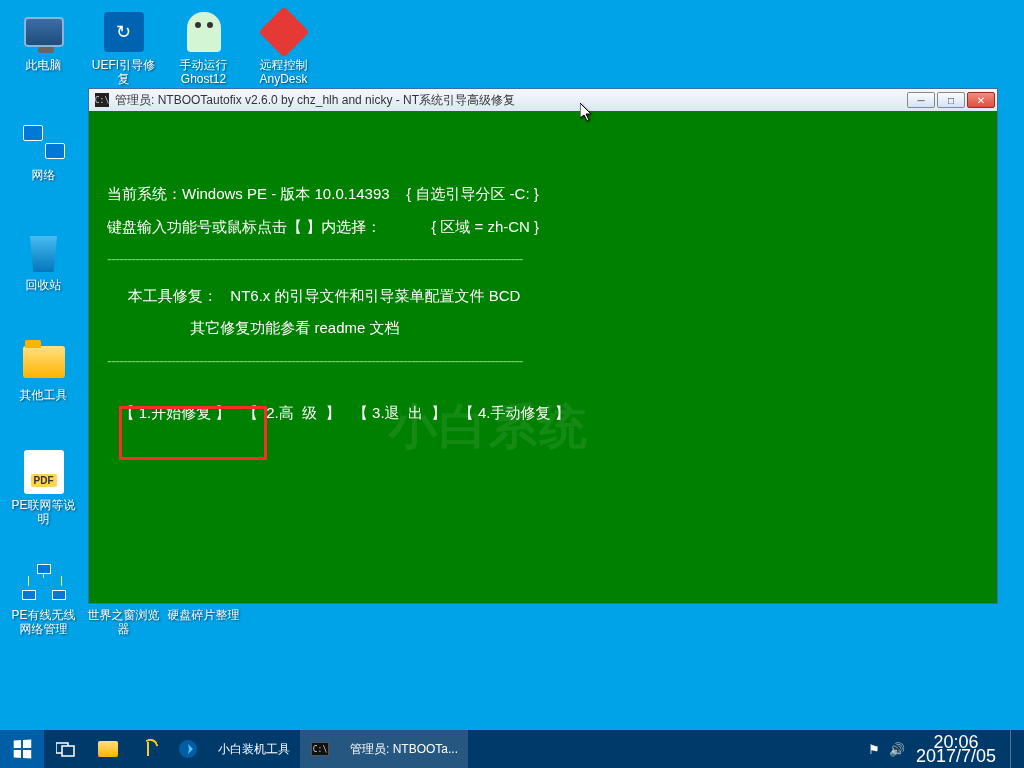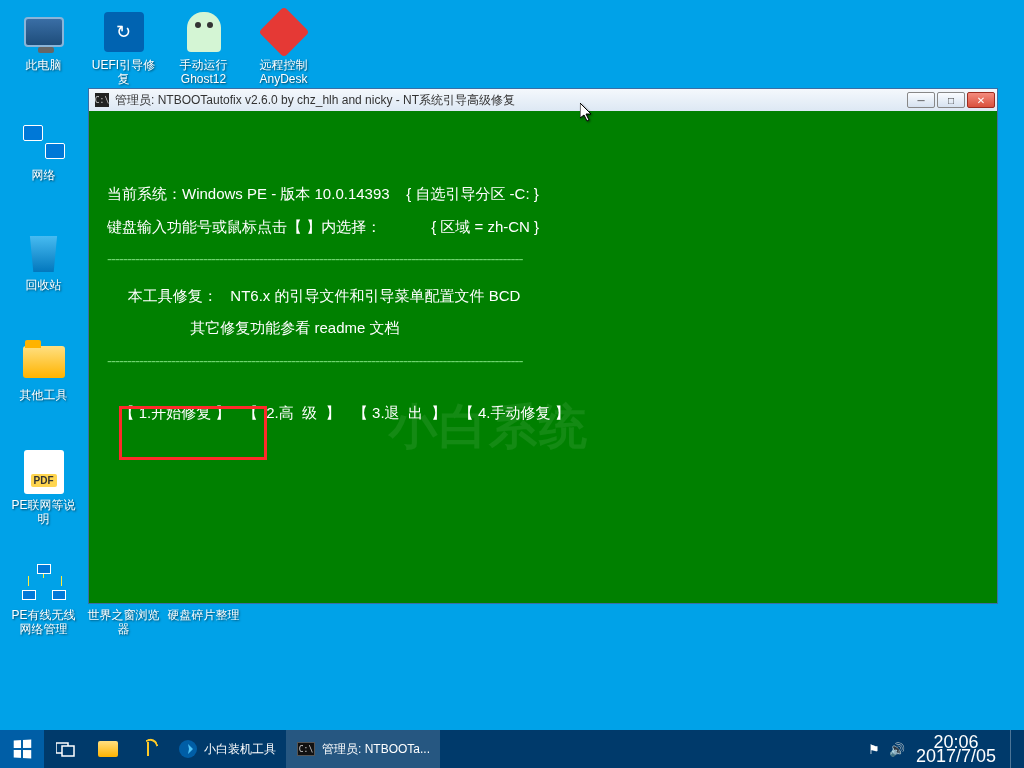--- a/index.html
+++ b/index.html
@@ -53,21 +53,21 @@
 .highlight-box { position:absolute; border:3px solid #ff2a2a; top: 295px; left: 30px; width: 148px; height: 54px; pointer-events:none;}
 .cursor { position:absolute; top: 103px; left: 580px; width:14px; height:20px; pointer-events:none;}
 .cursor svg { filter: drop-shadow(1px 1px 1px rgba(0,0,0,.5));}
 .watermark { position:absolute; top: 280px; left: 300px; font-size: 48px; color: rgba(255,255,255,.08); font-weight:bold; letter-spacing:2px; pointer-events:none;}
 
 
 .taskbar { position:absolute; bottom:0; left:0; width:100%; height:38px; background:#003a6b; display:flex; align-items:center; color:#fff; font-size:12px;}
 .start { width:44px; height:38px; background:#005ea6; display:flex; align-items:center; justify-content:center; cursor:pointer;}
 .winlogo { width:18px; height:18px; display:grid; grid-template-columns:1fr 1fr; grid-template-rows:1fr 1fr; gap:2px; transform: perspective(40px) rotateY(-14deg);}
 .winlogo div { background:#fff;}
-.tbtn { height:38px; padding: 0 10px; display:flex; align-items:center; gap:6px; cursor:pointer;}
+.tbtn { height:38px; padding: 0 10px; display:flex; align-items:center; gap:20px; cursor:pointer;}
 .tbtn.active { background: rgba(255,255,255,.15);}
 .tbtn .ticn { width:20px; height:20px; display:flex; align-items:center; justify-content:center;}
 .tray { margin-left:auto; display:flex; align-items:center; gap:10px; padding: 0 6px 0 10px;}
 .tray .titem { cursor:pointer; font-size:13px;}
 .clock { text-align:center; line-height:14px; font-size:18px; padding-right:4px;}
 .showdesktop { width:8px; height:38px; border-left:1px solid rgba(255,255,255,.3); cursor:pointer;}
 .t-folder { width:20px; height:16px; background:linear-gradient(#ffe082,#ffb300); border-radius:2px;}
 .t-xb { width:18px; height:18px; border-radius:50%; background:#005ea6; display:flex; align-items:center; justify-content:center;}
 .t-xb::after{content:""; width:10px;height:10px; background:#4fc3f7; clip-path: polygon(50% 0,100% 50%,50% 100%,60% 50%);}
 .t-cmd { width:18px; height:14px; background:#111; border:1px solid #555; color:#ccc; font-size:8px; display:flex; align-items:center; justify-content:center; font-family:monospace;}

